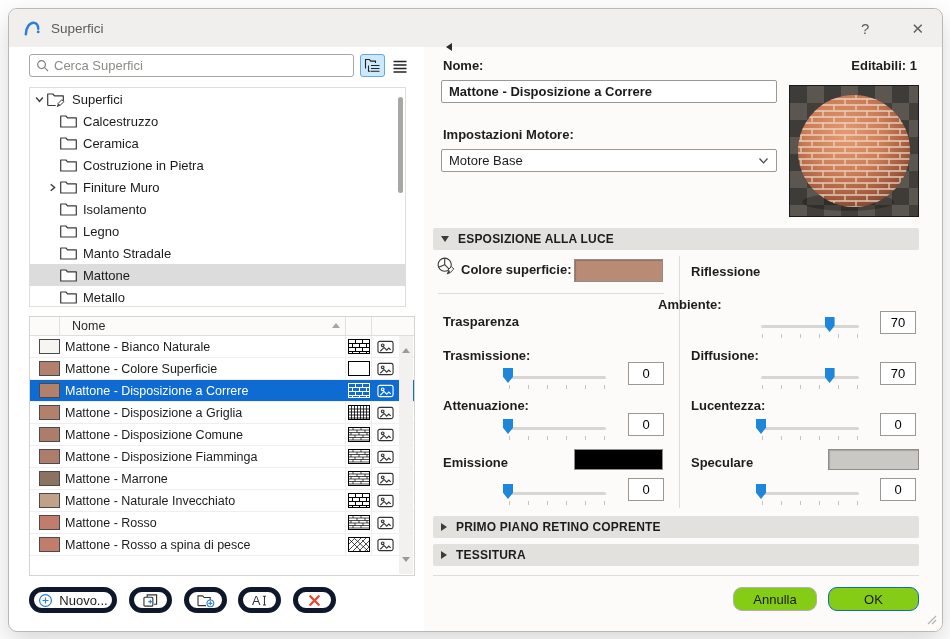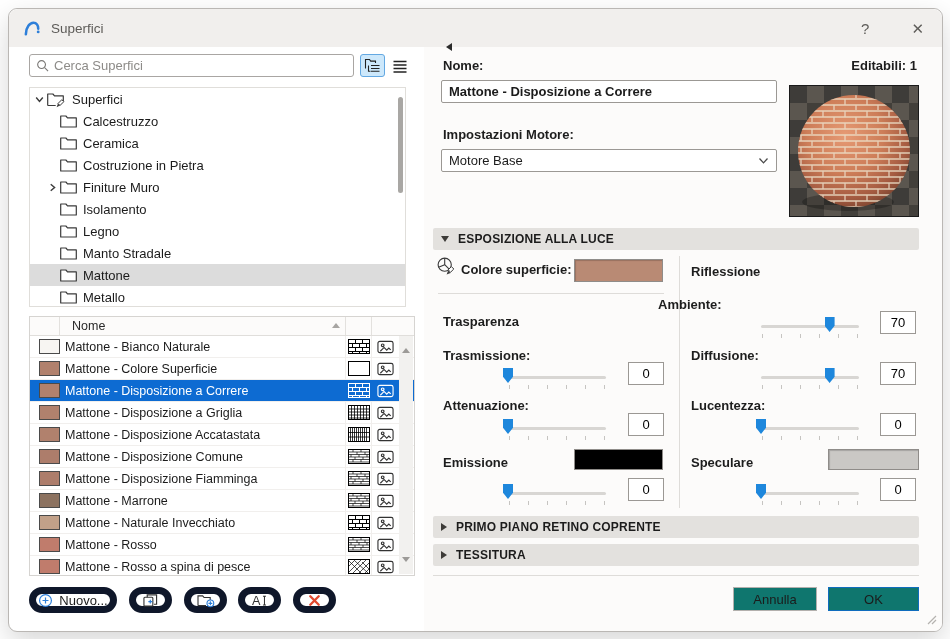--- a/index.html
+++ b/index.html
@@ -63,21 +63,21 @@
   .trow.sel{background:#0d6bd2;color:#fff;}
   .trow.sel .nm{color:#fff;}
   .trow.sel .patbox{background:transparent;color:#fff;}
   .trow.sel .img{color:#fff;}
   .trow.sel .pat,.trow.sel .img{border-left-color:#0d6bd2;}
   .lane{position:absolute;right:1px;top:19px;bottom:1px;width:14px;background:#f2f1ef;}
   .lane .up,.lane .dn{position:absolute;left:3px;width:0;height:0;border-left:4px solid transparent;border-right:4px solid transparent;}
   .lane .up{top:12px;border-bottom:5px solid #9c9a97;}
   .lane .dn{bottom:12px;border-top:5px solid #9c9a97;}
   
-  .tbtn{position:absolute;top:578px;height:26px;background:#fff;border:7px solid #0f172a;border-radius:13px;
+  .tbtn{position:absolute;top:578px;height:26px;background:#fff;border:5px solid #0f172a;border-radius:13px;
     display:flex;align-items:center;justify-content:center;box-sizing:border-box;gap:6px;font-size:13px;}
   
   .rightbg{position:absolute;left:415px;top:38px;right:0;bottom:0;background:#fcfbfa;}
   .lbl{position:absolute;white-space:nowrap;font-weight:600;color:#1d1d1d;}
   .lbl.b{font-weight:700;}
   .tinput{position:absolute;height:23px;border:1px solid #9b9894;border-radius:2px;background:#fff;
     font:inherit;font-weight:600;color:#1b1b1b;padding:0 7px;box-sizing:border-box;outline:none;}
   .dropdown{position:absolute;height:23px;border:1px solid #9b9894;border-radius:2px;background:#fff;
     display:flex;align-items:center;padding:0 7px;box-sizing:border-box;}
   .dropdown .dtext{flex:1;}
@@ -91,21 +91,21 @@
   .hdiv{position:absolute;height:1px;background:#deccch;background:#dedcd9;}
   .vdiv{position:absolute;width:1px;background:#dedcd9;}
   .sld{position:absolute;width:98px;height:22px;}
   .sld .track{position:absolute;left:0;right:0;top:8px;height:3px;background:#d8d6d3;border-radius:2px;}
   .sld .thumb{position:absolute;top:0;width:10px;height:15px;background:#1e87dc;
     clip-path:polygon(0 0,100% 0,100% 58%,50% 100%,0 58%);}
   .sld .ticks{position:absolute;left:1px;right:1px;top:17px;display:flex;justify-content:space-between;}
   .sld .ticks i{width:1px;height:4px;background:#c6c4c1;}
   .val{position:absolute;width:36px;height:23px;border:1px solid #9b9894;background:#fff;font:inherit;
     text-align:center;box-sizing:border-box;outline:none;padding:0;}
-  .btn{position:absolute;top:578px;height:24px;background:#0f766e;border:1px solid #b3b0ad;border-radius:0;
+  .btn{position:absolute;top:578px;height:24px;background:#84cc16;border:1px solid #b3b0ad;border-radius:9px;
     display:flex;align-items:center;justify-content:center;font-size:13px;box-sizing:border-box;}
   .btn.primary{border:1px solid #0f6cbd;text-align:center;}
   .collapse-arrow{position:absolute;left:437px;top:34px;width:0;height:0;
     border-top:4px solid transparent;border-bottom:4px solid transparent;border-right:6px solid #2b2b2b;}
   .grip{position:absolute;right:5px;bottom:4px;color:#b5b2af;font-size:9px;letter-spacing:1px;}
 </style>
 </head>
 <body>
 
 <div class="dialog">
@@ -305,43 +305,20 @@
   </div>
         <div class="trow">
     <span class="c0">
             <span class="sw" style="background: rgb(177, 129, 109);"></span>
           </span>
     <span class="nm">Mattone - Disposizione a Griglia</span>
     <span class="pat">
             <span class="patbox"><svg width="20" height="13" viewBox="0 0 20 13">
                 <g stroke="currentColor" stroke-width=".8" fill="none">
                   <path d="M0 3h20M0 6h20M0 9h20M0 12h20M2.5 0v13M5.5 0v13M8.5 0v13M11.5 0v13M14.5 0v13M17.5 0v13"></path>
-                </g>
-              </svg></span>
-          </span>
-    <span class="img">
-            <svg width="17" height="14" viewBox="0 0 18 14">
-              <g fill="none" stroke="currentColor" stroke-width="1.2">
-                <rect x="1" y="1" width="16" height="12" rx="2"></rect>
-                <circle cx="6" cy="5.2" r="1.4"></circle>
-                <path d="M3.5 11.5l4-4 2.8 2.8 2.2-2.2 2 2"></path>
-              </g>
-            </svg>
-          </span>
-    <span class="csp"></span>
-  </div>
-        <div class="trow">
-    <span class="c0">
-            <span class="sw" style="background: rgb(177, 129, 109);"></span>
-          </span>
-    <span class="nm">Mattone - Disposizione Accatastata</span>
-    <span class="pat">
-            <span class="patbox"><svg width="20" height="13" viewBox="0 0 20 13">
-                <g stroke="currentColor" stroke-width=".8" fill="none">
-                  <path d="M0 4.5h20M0 9h20M1.5 0v13M3.5 0v13M5.5 0v13M7.5 0v13M9.5 0v13M11.5 0v13M13.5 0v13M15.5 0v13M17.5 0v13"></path>
                 </g>
               </svg></span>
           </span>
     <span class="img">
             <svg width="17" height="14" viewBox="0 0 18 14">
               <g fill="none" stroke="currentColor" stroke-width="1.2">
                 <rect x="1" y="1" width="16" height="12" rx="2"></rect>
                 <circle cx="6" cy="5.2" r="1.4"></circle>
                 <path d="M3.5 11.5l4-4 2.8 2.8 2.2-2.2 2 2"></path>
               </g>

